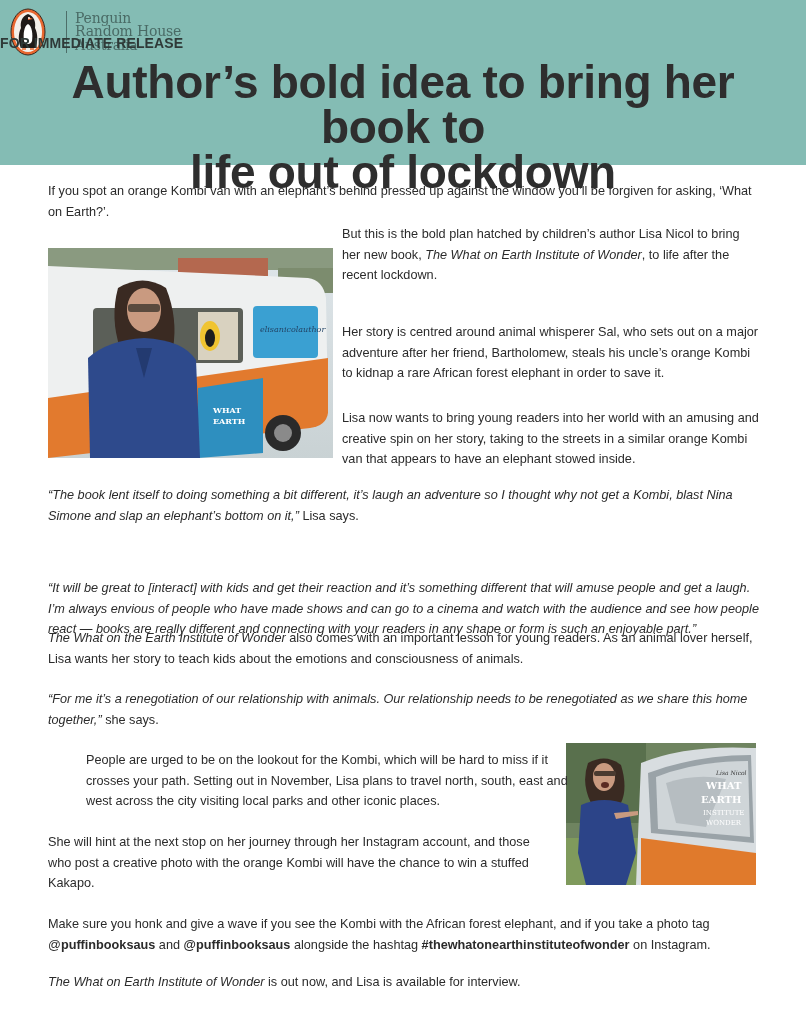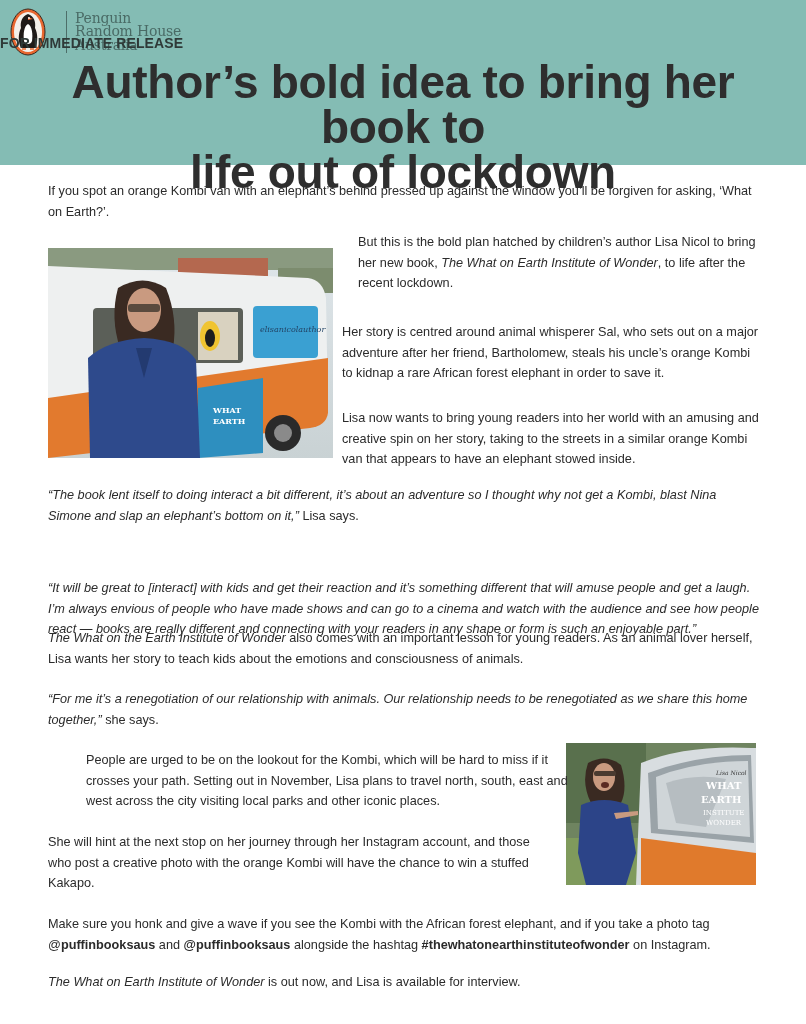--- a/index.html
+++ b/index.html
@@ -115,30 +115,30 @@
     <rect x="28" y="28" width="22" height="5" rx="2" fill="#4a3a30"></rect>
     <ellipse cx="39" cy="42" rx="4" ry="3" fill="#5a2a22"></ellipse>
     <path d="M15 62 Q38 52 62 62 L70 110 L60 142 L20 142 L12 110 Z" fill="#2c4488"></path>
     <path d="M48 70 L72 68 L72 72 L50 76 Z" fill="#c99a80"></path>
   </svg>
 </div>
 
 <div class="body">
   <p class="p" style="top:181px;">If you spot an orange Kombi van with an elephant’s behind pressed up against the window you’ll be forgiven for asking, ‘What on Earth?’.</p>
 
-  <p class="p right" style="top:232px;margin-left:16px;">
+  <p class="p right" style="top:224px;">
     <span>But this is the bold plan hatched by children’s author Lisa Nicol to bring her new book, </span><em>The What on Earth Institute of Wonder</em><span>, to life after the recent lockdown.</span>
   </p>
 
   <p class="p right" style="top:322px;">Her story is centred around animal whisperer Sal, who sets out on a major adventure after her friend, Bartholomew, steals his uncle’s orange Kombi to kidnap a rare African forest elephant in order to save it.</p>
 
   <p class="p right" style="top:408px;">Lisa now wants to bring young readers into her world with an amusing and creative spin on her story, taking to the streets in a similar orange Kombi van that appears to have an elephant stowed inside.</p>
 
   <p class="p" style="top:485px;">
-    <em>“The book lent itself to doing interact a bit different, it’s about an adventure so I thought why not get a Kombi, blast Nina Simone and slap an elephant’s bottom on it,”</em><span> Lisa says.</span>
+    <em>“The book lent itself to doing something a bit different, it’s laugh an adventure so I thought why not get a Kombi, blast Nina Simone and slap an elephant’s bottom on it,”</em><span> Lisa says.</span>
   </p>
 
   <p class="p" style="top:578px;">
     <em>“It will be great to [interact] with kids and get their reaction and it’s something different that will amuse people and get a laugh. I’m always envious of people who have made shows and can go to a cinema and watch with the audience and see how people react — books are really different and connecting with your readers in any shape or form is such an enjoyable part.”</em>
   </p>
 
   <p class="p" style="top:628px;">
     <em>The What on the Earth Institute of Wonder</em><span> also comes with an important lesson for young readers. As an animal lover herself, Lisa wants her story to teach kids about the emotions and consciousness of animals.</span>
   </p>
 

